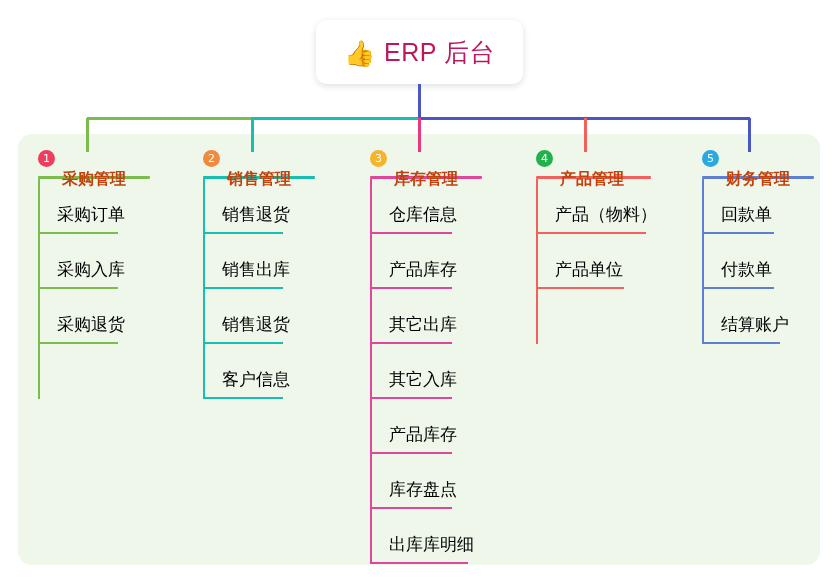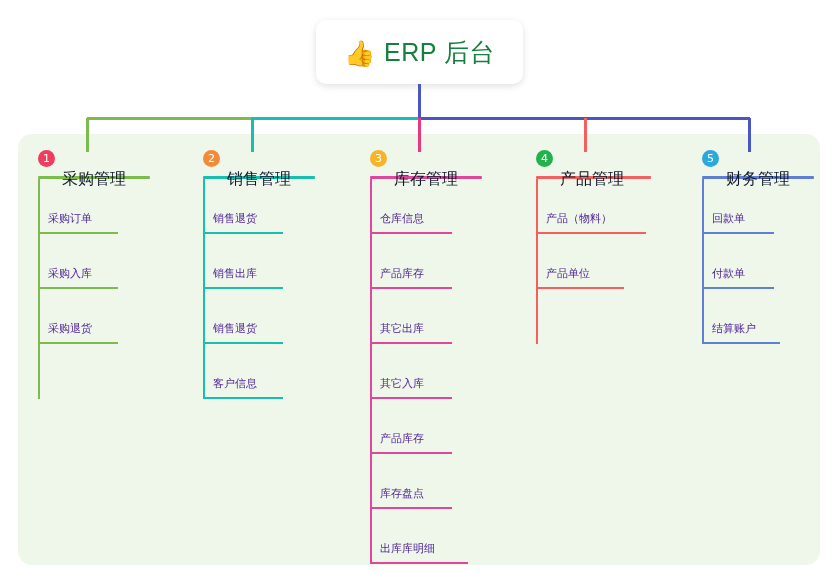--- a/index.html
+++ b/index.html
@@ -40,21 +40,21 @@
     box-sizing: border-box;
   }
   #root-icon {
     font-size: 25px;
     line-height: 1;
     display: inline-block;
     transform: translateY(1px);
   }
   #root-title {
     font-size: 25px;
-    color: #15803d;
+    color: #be185d;
     letter-spacing: 0.5px;
     white-space: nowrap;
   }
 
   
   #connectors {
     position: absolute;
     left: 0; top: 0;
     width: 839px;
     height: 588px;
@@ -90,22 +90,22 @@
     border-radius: 50%;
     color: #ffffff;
     font-size: 11px;
     line-height: 17px;
     text-align: center;
     flex: 0 0 auto;
     font-family: "DejaVu Sans", sans-serif;
   }
   .col-title {
     font-size: 16px;
-    color: #0f172a;
-    font-weight: normal;
+    color: #c2410c;
+    font-weight: bold;
     margin-top: 42px;
   }
   .col-rule {
     height: 3px;
     margin-top: 6px;
     border-radius: 1px;
   }
 
   .children {
     position: relative;
@@ -117,24 +117,24 @@
     top: 0px;
     width: 2px;
   }
   .child {
     position: relative;
     height: 55px;
     box-sizing: border-box;
   }
   .child-label {
     position: absolute;
-    left: 10px;
+    left: 19px;
     bottom: 8px;
-    font-size: 11px;
-    color: #4c1d95;
+    font-size: 17px;
+    color: #000000;
     white-space: nowrap;
   }
   .child-rule {
     position: absolute;
     left: 0px;
     bottom: 0px;
     height: 2px;
   }
 </style>
 </head>

